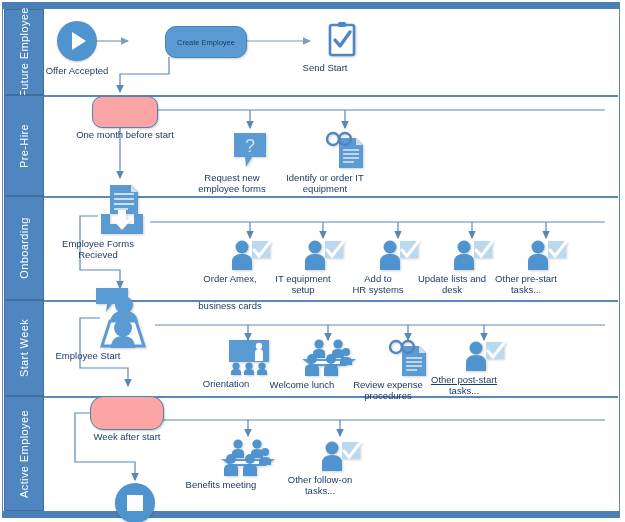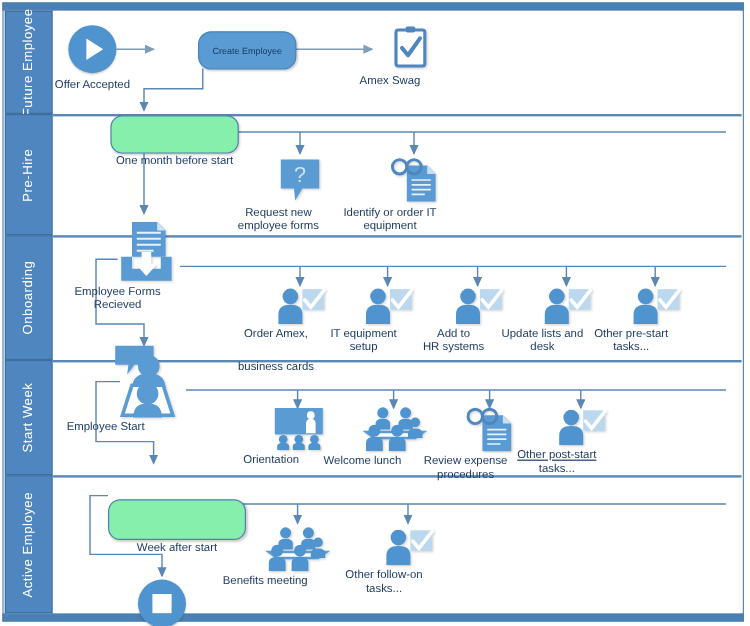--- a/index.html
+++ b/index.html
@@ -40,22 +40,22 @@
       border-left:14px solid #fff;border-top:9px solid transparent;border-bottom:9px solid transparent;}
   .ev-end{width:40px;height:40px;border-radius:50%;background:#4f93cf;
       box-shadow:0 1px 2px rgba(0,0,0,.22);}
   .ev-end .sq{position:absolute;left:12px;top:12px;width:16px;height:16px;background:#fff;}
 
   .task-round{border-radius:11px;background:#5a9bd4;border:1px solid #4a83b4;
       box-shadow:1px 1px 2px rgba(0,0,0,.2);display:flex;align-items:center;justify-content:center;}
   .task-round .tl{color:#15395f;font-size:7.5px;line-height:9px;text-align:center;
       font-family:"Liberation Sans","DejaVu Sans",sans-serif;padding:0 4px;}
 
-  .timer{border-radius:10px;background:#86efac;border:1px solid #4a83b4;
-      box-shadow:1px 1px 2px rgba(0,0,0,.2);padding-left:41px;}
+  .timer{border-radius:10px;background:#fca5a5;border:1px solid #4a83b4;
+      box-shadow:1px 1px 2px rgba(0,0,0,.2);}
 
   .icon{position:absolute;filter:drop-shadow(1px 1px 1px rgba(0,0,0,.18));}
 </style>
 </head>
 <body>
 
 <div id="page">
 
   <div class="pool-frame"></div>
   <div class="pool-topbar"></div>
@@ -157,21 +157,21 @@
   <div class="node task-round" style="left:129px;top:26px;width:80px;height:30px;margin-left:36px;">
     <span class="tl">Create Employee</span>
   </div>
 
   <div class="node" style="left:325px;top:21px;">
     <svg class="icon" width="34" height="38" viewBox="0 0 34 38">
       <rect x="5" y="4" width="24" height="30" rx="2" fill="#fff" stroke="#4f86c0" stroke-width="2.6"></rect>
       <rect x="13" y="1" width="8" height="5" rx="1.5" fill="#4f86c0"></rect>
       <path d="M10,19 L15,25 L25,11" stroke="#4f86c0" stroke-width="3.4" fill="none" stroke-linecap="round" stroke-linejoin="round"></path>
     </svg>
-    <div class="nlabel" style="top:41px;">Amex Swag</div>
+    <div class="nlabel" style="top:41px;">Send Start</div>
   </div>
 
   <div class="node timer" style="left:92px;top:96px;width:64px;height:30px;">
     <div class="nlabel" style="top:32px;">One month before start</div>
   </div>
 
   <div class="node" style="left:232px;top:131px;">
     <svg class="icon" width="36" height="38" viewBox="0 0 36 38">
       <path d="M2,2 H34 V26 H20 L14,36 L13,26 H2 Z" fill="#5a9bd4"></path>
       <text x="18" y="21" font-size="18" font-family="Liberation Sans, sans-serif" fill="#cfe2f3" text-anchor="middle">?</text>
@@ -345,21 +345,21 @@
     <svg class="icon" width="42" height="30" viewBox="0 0 42 30">
       <circle cx="12" cy="7" r="6.5" fill="#4f93cf"></circle>
       <path d="M2,30 V22 q0,-8 10,-8 q10,0 10,8 V30 Z" fill="#4f93cf"></path>
       <rect x="22" y="1" width="18" height="17" fill="#bcd8ef"></rect>
       <path d="M24,10 L29,16 L40,2" stroke="#ffffff" stroke-width="3" fill="none" stroke-linecap="round"></path>
     </svg>
     <div class="nlabel" style="top:33px;text-decoration:underline;">Other post-start</div>
     <div class="nlabel" style="top:44px;">tasks...</div>
   </div>
 
-  <div class="node timer" style="left:90px;top:416px;width:72px;height:32px;">
+  <div class="node timer" style="left:90px;top:396px;width:72px;height:32px;border-radius:13px;">
     <div class="nlabel" style="top:34px;">Week after start</div>
   </div>
 
   <div class="node" style="left:221px;top:438px;">
     <svg class="icon" width="54" height="38" viewBox="0 0 54 38">
       <g fill="#4f93cf">
         <circle cx="17" cy="6" r="4.6"></circle>
           <path d="M11,20 V15 q0,-4 6,-4 q6,0 6,4 V20 Z"></path>
         <circle cx="36" cy="6" r="4.6"></circle>
           <path d="M30,20 V15 q0,-4 6,-4 q6,0 6,4 V20 Z"></path>

